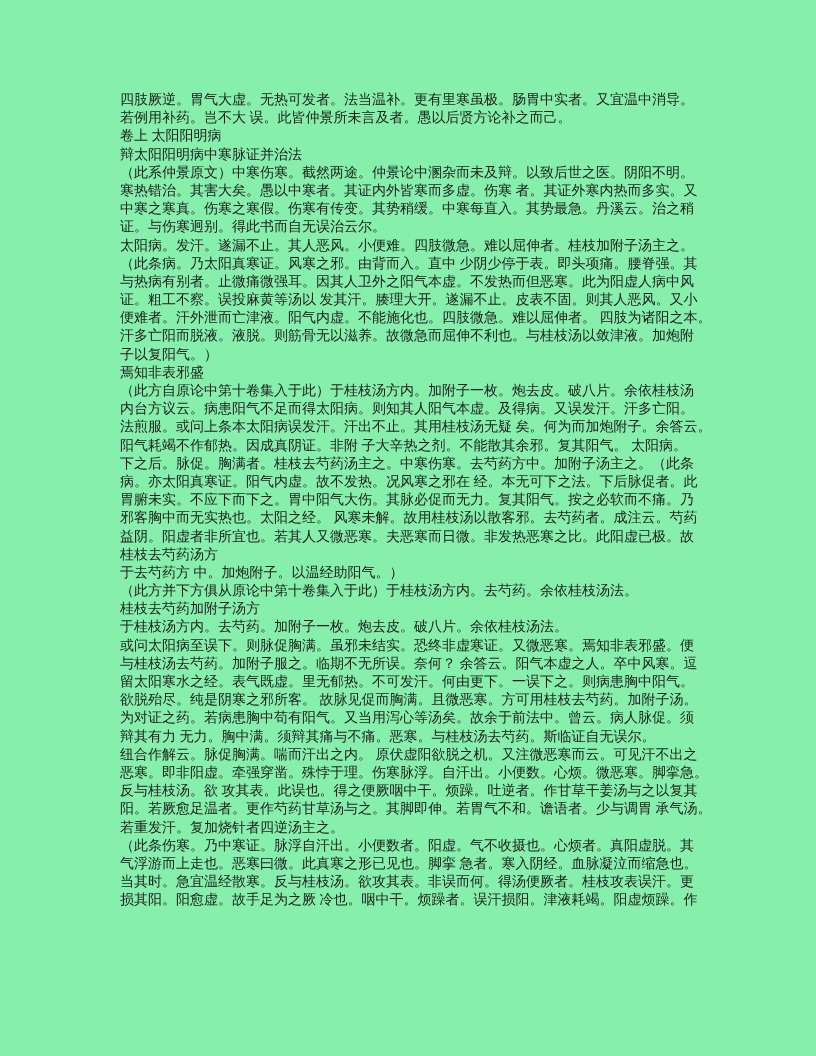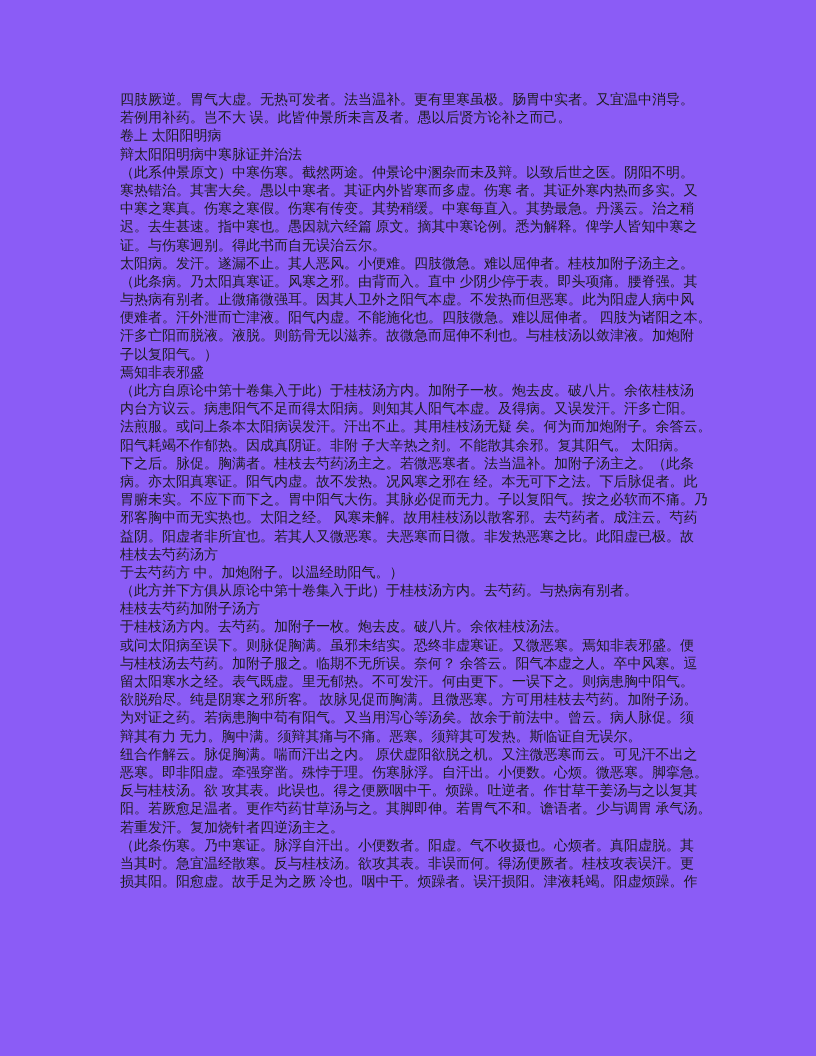--- a/index.html
+++ b/index.html
@@ -13,21 +13,21 @@
     position: relative;
     overflow: hidden;
     font-family: "Liberation Serif", "DejaVu Serif", serif;
   }
   .page {
     position: absolute;
     left: 0;
     top: 0;
     width: 816px;
     height: 1056px;
-    background: #8b5cf6;
+    background: #86efac;
   }
   .text-block {
     position: absolute;
     left: 120px;
     top: 91px;
     width: 592px;
     font-size: 14px;
     line-height: 18.2px;
     color: #1c1c1c;
     letter-spacing: 0;
@@ -43,51 +43,52 @@
 
 <div class="page">
   <div class="text-block">
       <div class="text-line">四肢厥逆。胃气大虚。无热可发者。法当温补。更有里寒虽极。肠胃中实者。又宜温中消导。</div>
       <div class="text-line">若例用补药。岂不大 误。此皆仲景所未言及者。愚以后贤方论补之而己。</div>
       <div class="text-line">卷上 太阳阳明病</div>
       <div class="text-line">辩太阳阳明病中寒脉证并治法</div>
       <div class="text-line">（此系仲景原文）中寒伤寒。截然两途。仲景论中溷杂而未及辩。以致后世之医。阴阳不明。</div>
       <div class="text-line">寒热错治。其害大矣。愚以中寒者。其证内外皆寒而多虚。伤寒 者。其证外寒内热而多实。又</div>
       <div class="text-line">中寒之寒真。伤寒之寒假。伤寒有传变。其势稍缓。中寒每直入。其势最急。丹溪云。治之稍</div>
-      <div class="text-line">迟。去生甚速。指中寒也。愚因就六经篇 原文。摘其中寒论例。悉为解释。俾学人皆知中寒之</div>
       <div class="text-line">证。与伤寒迥别。得此书而自无误治云尔。</div>
       <div class="text-line">太阳病。发汗。遂漏不止。其人恶风。小便难。四肢微急。难以屈伸者。桂枝加附子汤主之。</div>
       <div class="text-line">（此条病。乃太阳真寒证。风寒之邪。由背而入。直中 少阴少停于表。即头项痛。腰脊强。其</div>
       <div class="text-line">与热病有别者。止微痛微强耳。因其人卫外之阳气本虚。不发热而但恶寒。此为阳虚人病中风</div>
+      <div class="text-line">证。粗工不察。误投麻黄等汤以 发其汗。腠理大开。遂漏不止。皮表不固。则其人恶风。又小</div>
       <div class="text-line">便难者。汗外泄而亡津液。阳气内虚。不能施化也。四肢微急。难以屈伸者。 四肢为诸阳之本。</div>
       <div class="text-line">汗多亡阳而脱液。液脱。则筋骨无以滋养。故微急而屈伸不利也。与桂枝汤以敛津液。加炮附</div>
       <div class="text-line">子以复阳气。）</div>
       <div class="text-line">焉知非表邪盛</div>
       <div class="text-line">（此方自原论中第十卷集入于此）于桂枝汤方内。加附子一枚。炮去皮。破八片。余依桂枝汤</div>
       <div class="text-line">内台方议云。病患阳气不足而得太阳病。则知其人阳气本虚。及得病。又误发汗。汗多亡阳。</div>
       <div class="text-line">法煎服。或问上条本太阳病误发汗。汗出不止。其用桂枝汤无疑 矣。何为而加炮附子。余答云。</div>
       <div class="text-line">阳气耗竭不作郁热。因成真阴证。非附 子大辛热之剂。不能散其余邪。复其阳气。 太阳病。</div>
-      <div class="text-line">下之后。脉促。胸满者。桂枝去芍药汤主之。若微恶寒者。法当温补。加附子汤主之。（此条</div>
+      <div class="text-line">下之后。脉促。胸满者。桂枝去芍药汤主之。中寒伤寒。去芍药方中。加附子汤主之。（此条</div>
       <div class="text-line">病。亦太阳真寒证。阳气内虚。故不发热。况风寒之邪在 经。本无可下之法。下后脉促者。此</div>
-      <div class="text-line">胃腑未实。不应下而下之。胃中阳气大伤。其脉必促而无力。子以复阳气。按之必软而不痛。乃</div>
+      <div class="text-line">胃腑未实。不应下而下之。胃中阳气大伤。其脉必促而无力。复其阳气。按之必软而不痛。乃</div>
       <div class="text-line">邪客胸中而无实热也。太阳之经。 风寒未解。故用桂枝汤以散客邪。去芍药者。成注云。芍药</div>
       <div class="text-line">益阴。阳虚者非所宜也。若其人又微恶寒。夫恶寒而日微。非发热恶寒之比。此阳虚已极。故</div>
       <div class="text-line">桂枝去芍药汤方</div>
       <div class="text-line">于去芍药方 中。加炮附子。以温经助阳气。）</div>
-      <div class="text-line">（此方并下方俱从原论中第十卷集入于此）于桂枝汤方内。去芍药。与热病有别者。</div>
+      <div class="text-line">（此方并下方俱从原论中第十卷集入于此）于桂枝汤方内。去芍药。余依桂枝汤法。</div>
       <div class="text-line">桂枝去芍药加附子汤方</div>
       <div class="text-line">于桂枝汤方内。去芍药。加附子一枚。炮去皮。破八片。余依桂枝汤法。</div>
       <div class="text-line">或问太阳病至误下。则脉促胸满。虽邪未结实。恐终非虚寒证。又微恶寒。焉知非表邪盛。便</div>
       <div class="text-line">与桂枝汤去芍药。加附子服之。临期不无所误。奈何？ 余答云。阳气本虚之人。卒中风寒。逗</div>
       <div class="text-line">留太阳寒水之经。表气既虚。里无郁热。不可发汗。何由更下。一误下之。则病患胸中阳气。</div>
       <div class="text-line">欲脱殆尽。纯是阴寒之邪所客。 故脉见促而胸满。且微恶寒。方可用桂枝去芍药。加附子汤。</div>
       <div class="text-line">为对证之药。若病患胸中苟有阳气。又当用泻心等汤矣。故余于前法中。曾云。病人脉促。须</div>
-      <div class="text-line">辩其有力 无力。胸中满。须辩其痛与不痛。恶寒。须辩其可发热。斯临证自无误尔。</div>
+      <div class="text-line">辩其有力 无力。胸中满。须辩其痛与不痛。恶寒。与桂枝汤去芍药。斯临证自无误尔。</div>
       <div class="text-line">纽合作解云。脉促胸满。喘而汗出之内。 原伏虚阳欲脱之机。又注微恶寒而云。可见汗不出之</div>
       <div class="text-line">恶寒。即非阳虚。牵强穿凿。殊悖于理。伤寒脉浮。自汗出。小便数。心烦。微恶寒。脚挛急。</div>
       <div class="text-line">反与桂枝汤。欲 攻其表。此误也。得之便厥咽中干。烦躁。吐逆者。作甘草干姜汤与之以复其</div>
       <div class="text-line">阳。若厥愈足温者。更作芍药甘草汤与之。其脚即伸。若胃气不和。谵语者。少与调胃 承气汤。</div>
       <div class="text-line">若重发汗。复加烧针者四逆汤主之。</div>
       <div class="text-line">（此条伤寒。乃中寒证。脉浮自汗出。小便数者。阳虚。气不收摄也。心烦者。真阳虚脱。其</div>
+      <div class="text-line">气浮游而上走也。恶寒曰微。此真寒之形已见也。脚挛 急者。寒入阴经。血脉凝泣而缩急也。</div>
       <div class="text-line">当其时。急宜温经散寒。反与桂枝汤。欲攻其表。非误而何。得汤便厥者。桂枝攻表误汗。更</div>
       <div class="text-line">损其阳。阳愈虚。故手足为之厥 冷也。咽中干。烦躁者。误汗损阳。津液耗竭。阳虚烦躁。作</div>
     </div>
 </div>
 
 </body></html>

